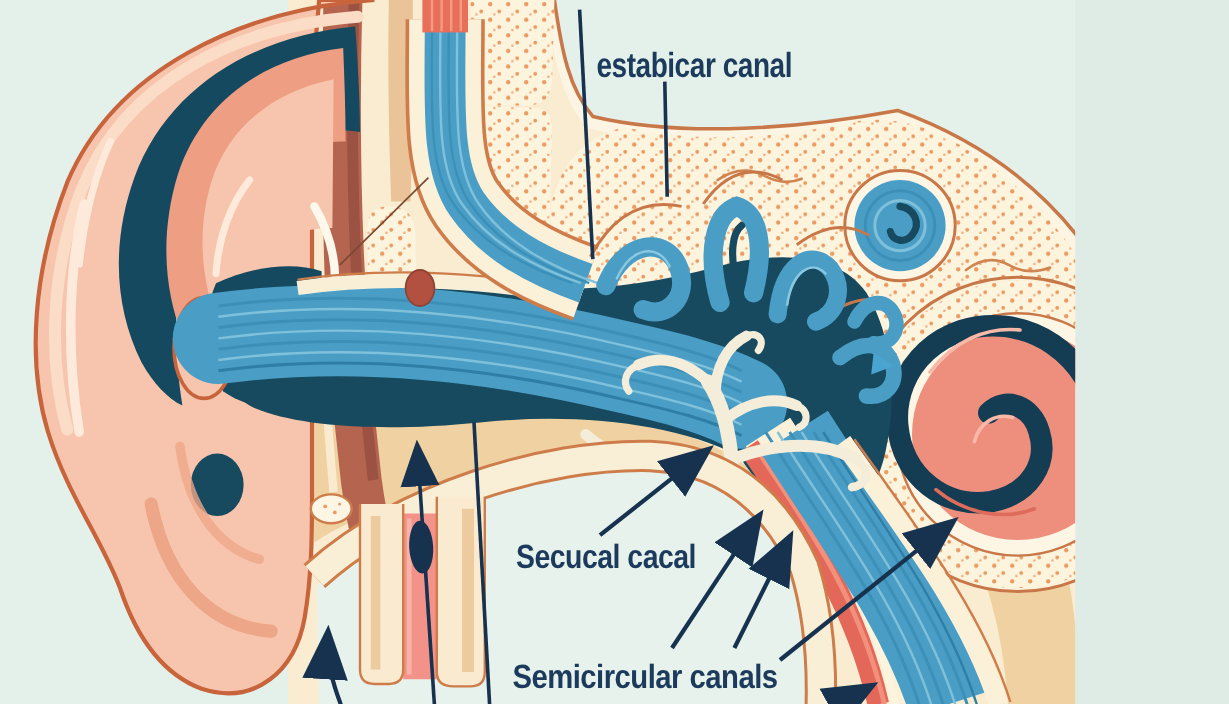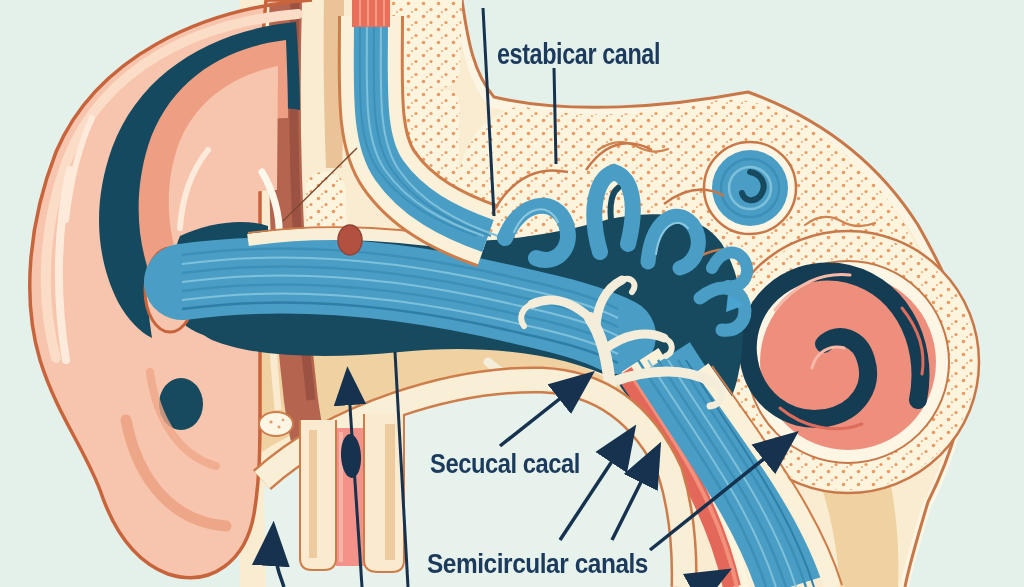--- a/index.html
+++ b/index.html
@@ -1,16 +1,16 @@
 <!DOCTYPE html>
 <html><head>
 <meta charset="utf-8">
 <style>
   html,body{margin:0;padding:0;background:#dfece5;}
-  #stage{position:relative;width:1024px;height:587px;overflow:hidden;
+  #stage{position:relative;width:896px;height:587px;overflow:hidden;
          font-family:"Liberation Sans", sans-serif;}
   svg{display:block;}
   text.lbl{fill:#1b3a5c;font-weight:700;letter-spacing:-0.5px;
            font-family:"Liberation Sans", sans-serif;}
 </style>
 </head>
 <body>
 
 <div id="stage">
 <svg width="1024" height="587" viewBox="0 0 1024 587">

